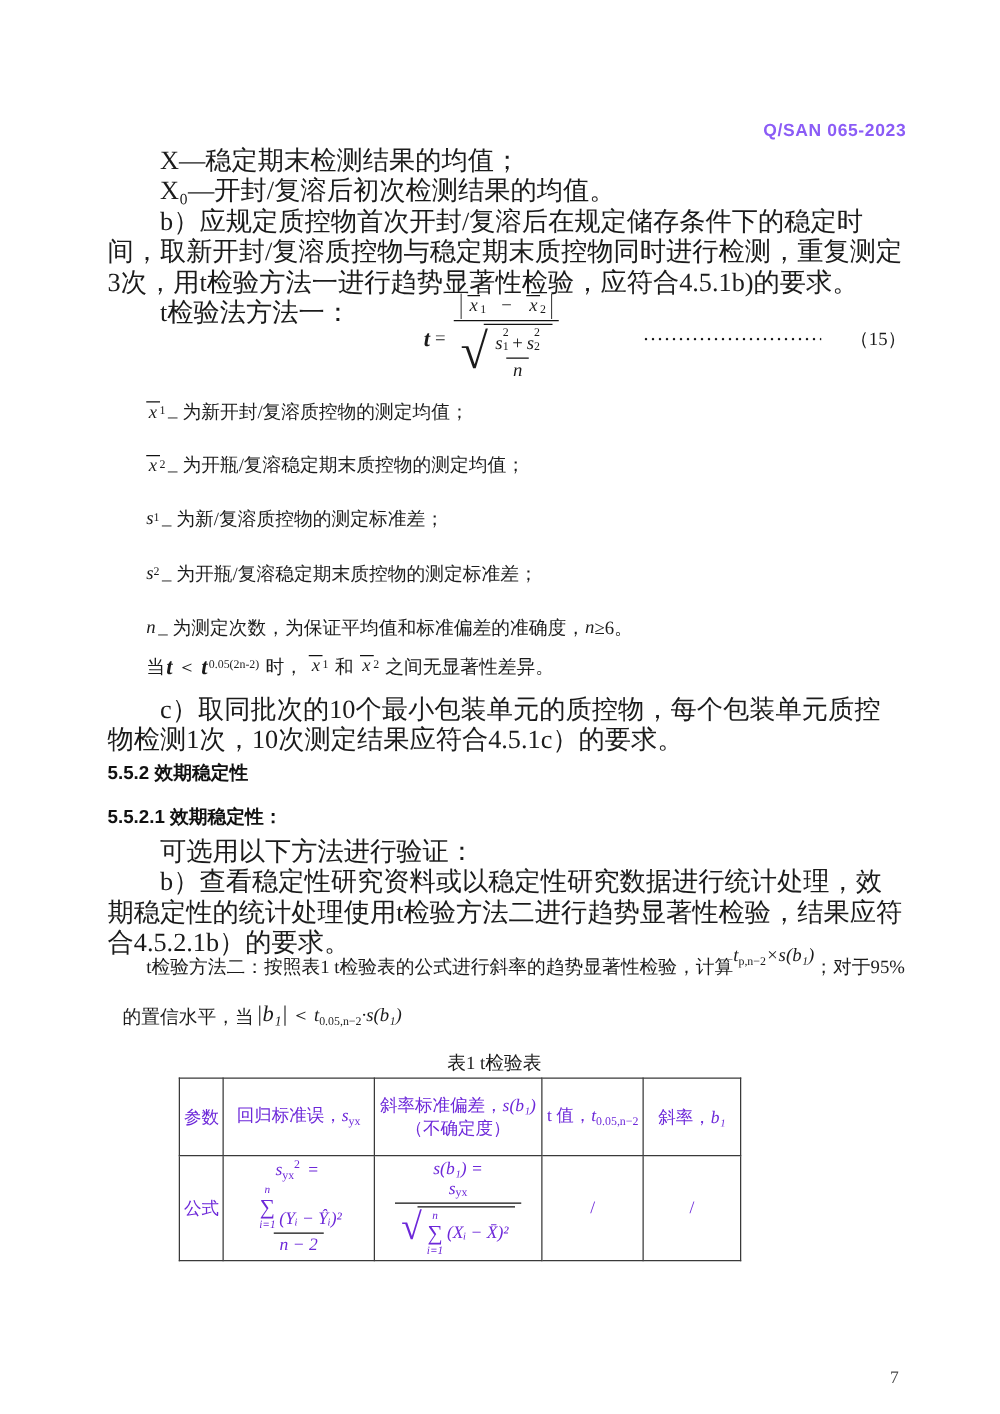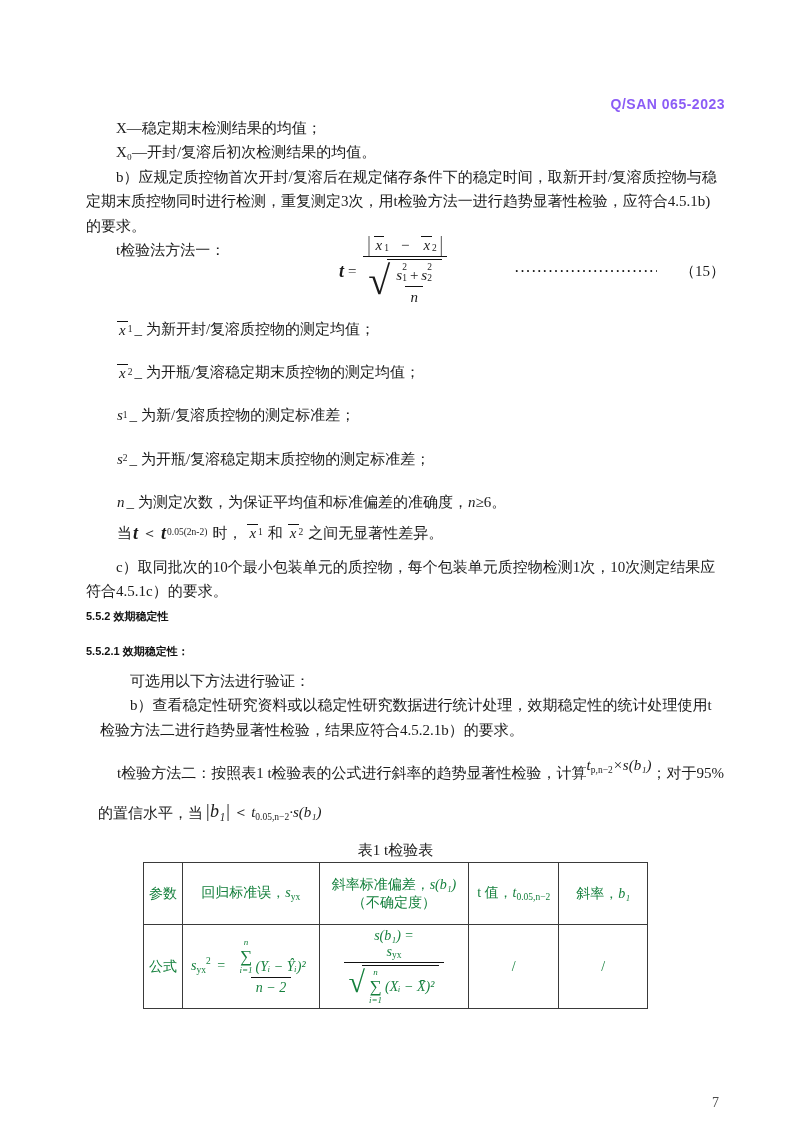--- a/index.html
+++ b/index.html
@@ -1,20 +1,20 @@
 <!DOCTYPE html>
 <html><head>
 <meta charset="utf-8">
 <style>
   html,body{margin:0;padding:0;background:#ffffff;}
   .page{position:relative;width:800px;height:1131px;background:#ffffff;overflow:hidden;
         font-family:"Liberation Serif","DejaVu Serif",serif;color:#1b1b1b;}
   .page *{box-sizing:border-box;}
   .abs{position:absolute;left:86px;right:75px;}
-  .txt{font-size:15px;line-height:24.4px;}
+  .txt{font-size:21px;line-height:24.4px;}
   .txt p{margin:0;text-indent:2em;}
   
   .doc-code{position:absolute;top:96px;right:75px;font-family:"Liberation Sans","DejaVu Sans",sans-serif;
             font-size:14px;font-weight:600;letter-spacing:.5px;color:#8b5cf6;}
   
   .mi{font-style:italic;font-family:"Liberation Serif","DejaVu Serif",serif;}
   .mo{padding:0 3px;}
   sub{font-size:9.5px;vertical-align:-3px;line-height:1;}
   sup{font-size:9.5px;vertical-align:6px;line-height:1;}
   .bar{display:inline-block;border-top:1.2px solid #111;padding:1px 2px 0;line-height:1.05;}
@@ -41,33 +41,33 @@
   .fnum{margin-left:23px;font-size:15px;}
   
   .blockA{top:116px;}
   .defs{top:308px;}
   .def{height:43.2px;display:flex;align-items:center;padding-left:31px;font-size:15px;}
   .def .dash{padding:0 4px 0 2px;}
   .tcond{top:516px;height:34px;display:flex;align-items:center;padding-left:31px;font-size:15px;}
   .tcond .gap{padding:0 5px;}
   .parac{top:555px;}
   .h1{position:absolute;left:86px;font-family:"Liberation Sans","DejaVu Sans",sans-serif;
-      font-weight:700;font-size:11px;color:#111;}
+      font-weight:700;font-size:15px;color:#111;}
   .h552{top:609px;}
   .h5521{top:644px;}
-  .blockB{top:669px;margin-left:14px;}
+  .blockB{top:669px;}
   .m2a{top:764px;height:38px;display:flex;padding-left:31px;font-size:15px;}
   .m2b{top:804px;height:38px;display:flex;font-size:15px;margin-left:12px;}
   .isup{position:relative;top:-7px;white-space:nowrap;}
   .iform{position:relative;top:-3px;white-space:nowrap;padding:0 2px;}
   .absbars{font-size:18px;}
   
   .tbl-title{position:absolute;top:841px;left:143px;width:505px;text-align:center;font-size:15px;}
-  .ttable{position:absolute;top:862px;left:143px;width:505px;border-collapse:collapse;
-          font-size:14px;text-align:center;color:#15803d;}
+  .ttable{position:absolute;top:862px;left:143px;width:450px;border-collapse:collapse;
+          font-size:14px;text-align:center;color:#6d28d9;}
   .ttable td{border:1.2px solid #3a3a3a;vertical-align:middle;padding:2px 3px;}
   .ttable .hrow td{height:62px;}
   .ttable .frow td{height:84px;}
   .pagenum{position:absolute;top:1095px;left:712px;font-size:14px;color:#4a4a4a;}
 </style>
 </head>
 <body>
 
 <div class="page">
 

